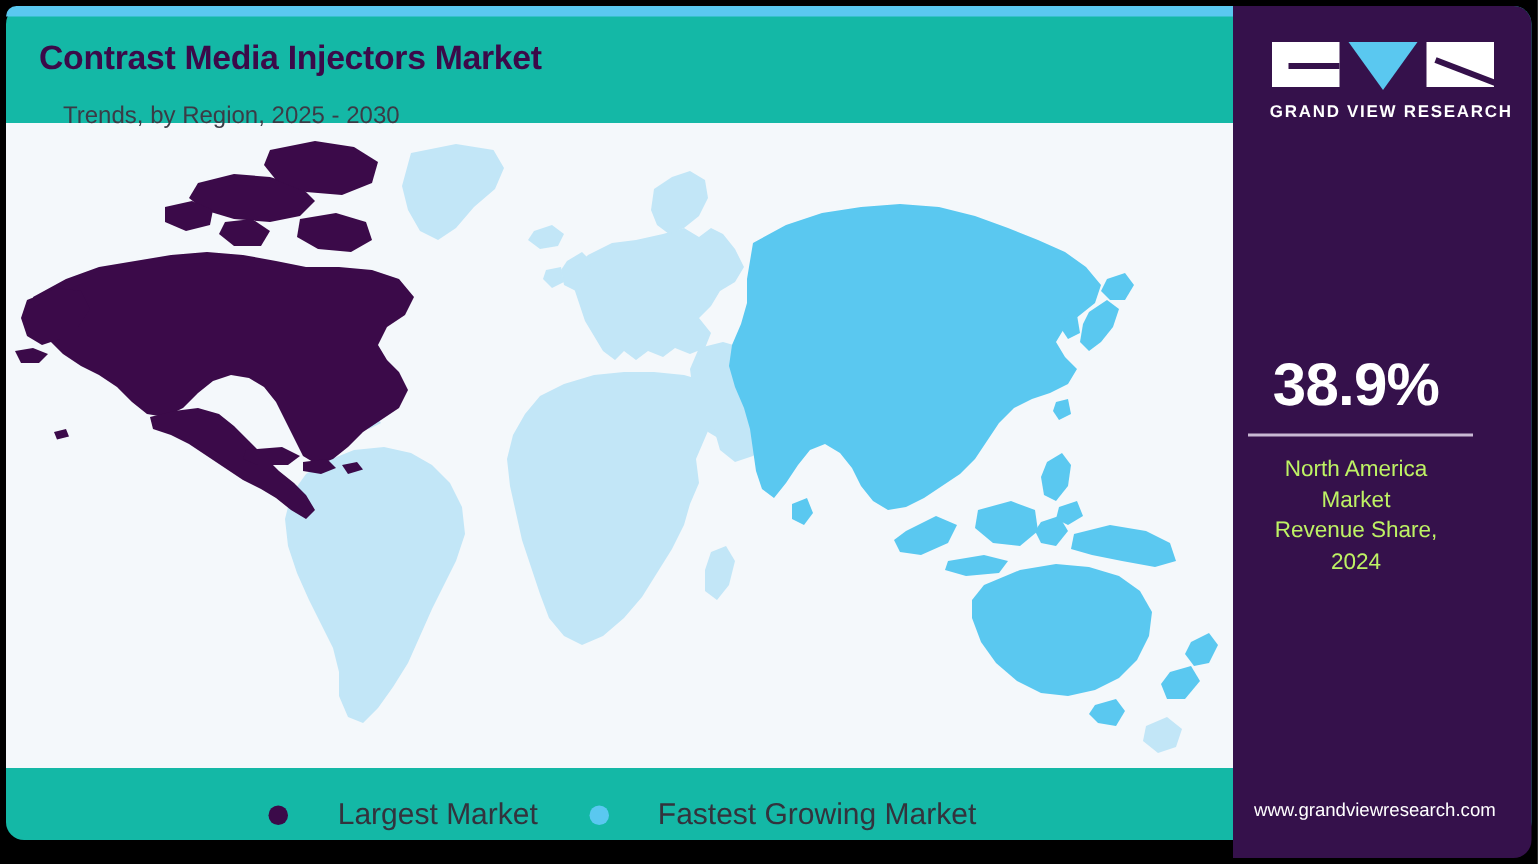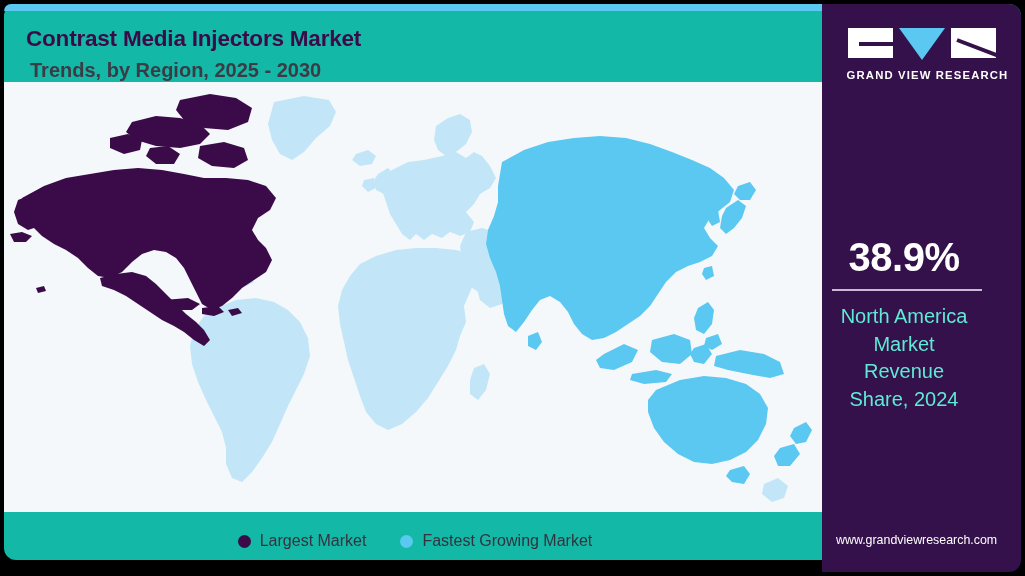--- a/index.html
+++ b/index.html
@@ -52,25 +52,25 @@
   }
   .title {
     font-size: 22.5px;
     font-weight: bold;
     color: #3b0a49;
     letter-spacing: -0.2px;
     line-height: 1.15;
     margin: 0 0 6px 0;
   }
   .subtitle {
-    font-size: 20px;
+    font-size: 16px;
     color: #3b3b46;
-    font-weight: bold;
+    font-weight: normal;
     line-height: 1.2;
-    margin: 4px;
+    margin: 16px;
   }
 
   
   .map-wrap {
     position: absolute;
     left: 0px;
     top: 78px;
     width: 822px;
     height: 430px;
   }
@@ -93,23 +93,24 @@
     gap: 9px;
   }
   .legend-dot {
     width: 13px;
     height: 13px;
     border-radius: 50%;
     display: inline-block;
     flex: 0 0 auto;
   }
   .legend-label {
-    font-size: 16px;
+    font-size: 20px;
     color: #33333d;
     white-space: nowrap;
+    margin-left: 24px;
   }
 
   
   .panel {
     position: absolute;
     left: 822px;
     top: 4px;
     width: 199px;
     height: 568px;
     background: #35114b;
@@ -192,22 +193,22 @@
     line-height: 1.05;
     letter-spacing: -0.5px;
   }
   .stat-divider {
     width: 150px;
     height: 2px;
     background: #c9b9d4;
     margin: 11px auto 9px auto;
   }
   .stat-caption {
-    font-size: 20px;
-    color: #5eead4;
+    font-size: 15px;
+    color: #bef264;
     line-height: 1.38;
     margin-top: 12px;
   }
 
   .source-block {
     position: absolute;
     left: 14px;
     bottom: 22px;
     width: 180px;
     color: #ffffff;

